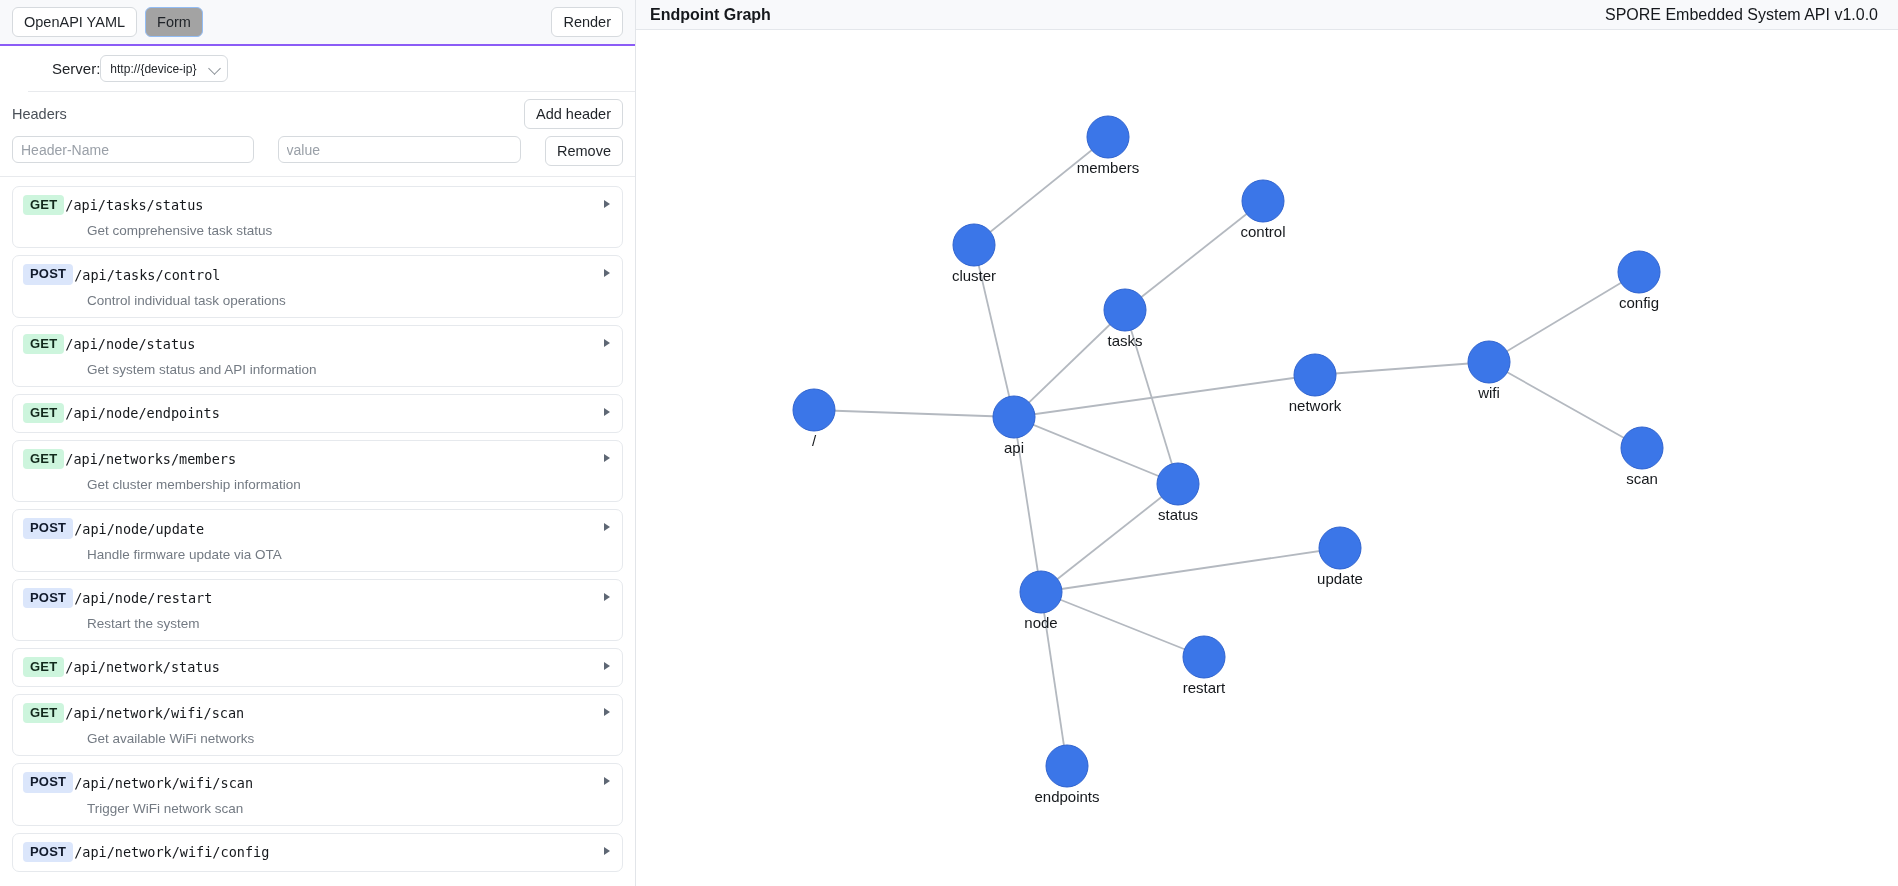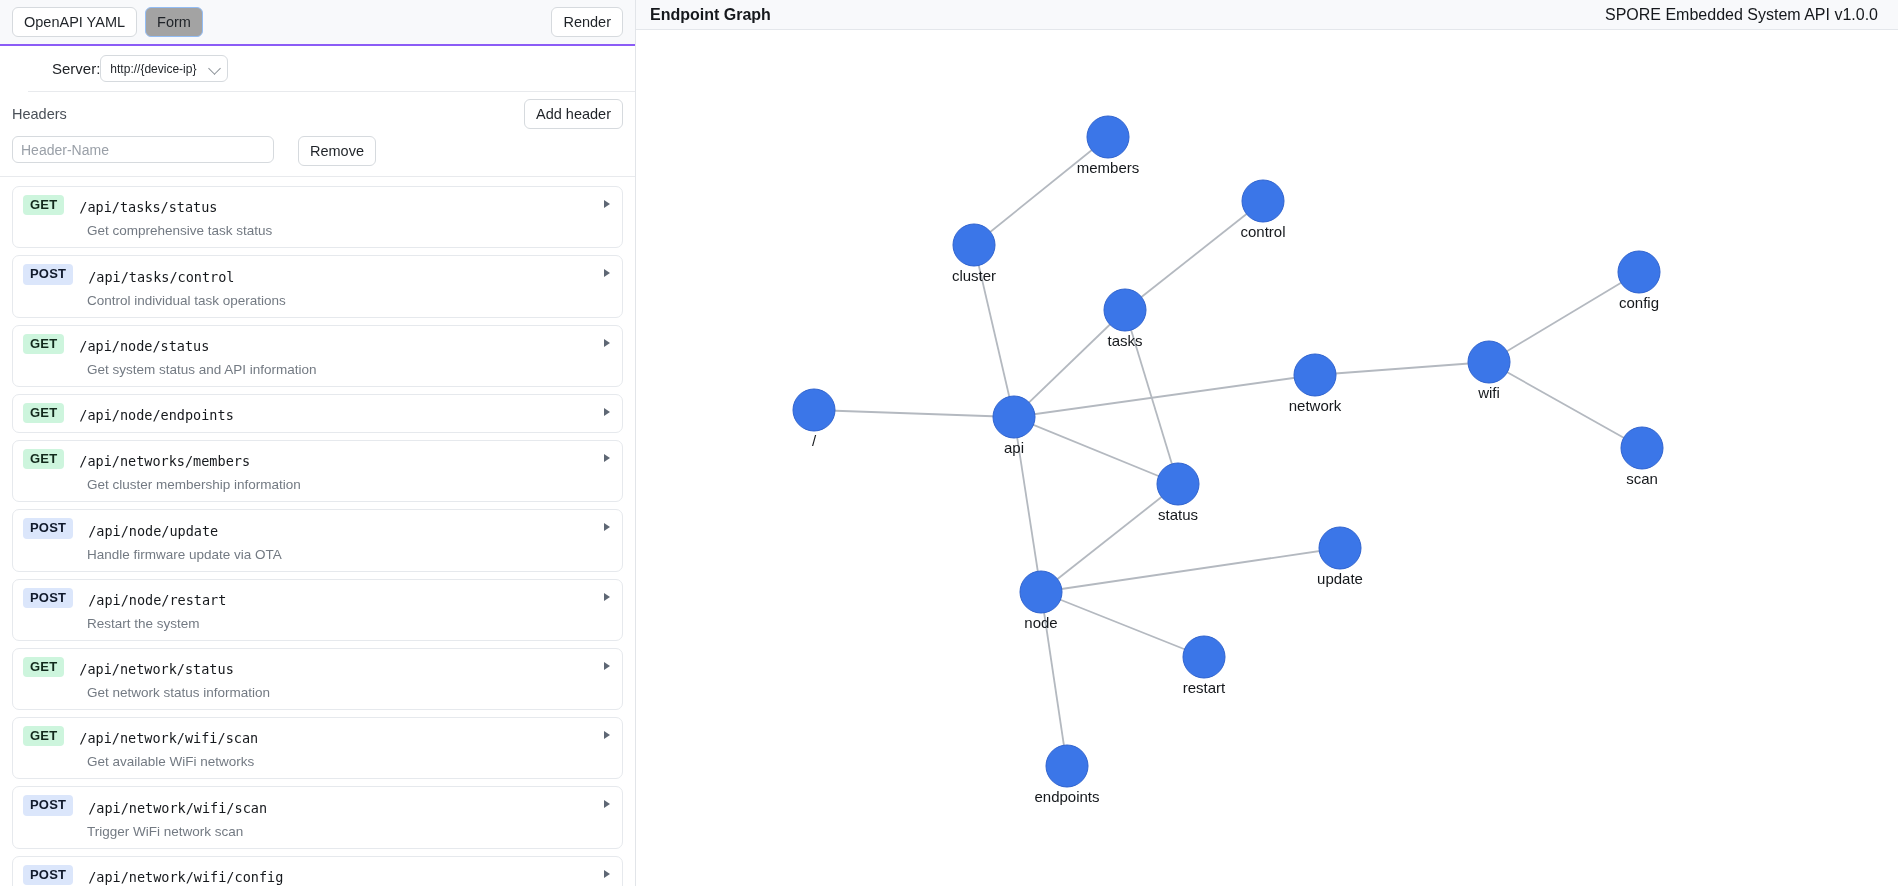--- a/index.html
+++ b/index.html
@@ -120,21 +120,21 @@
   }
   .ep-card {
     border: 1px solid #e6e9ed;
     border-radius: 7px;
     background: #fff;
     margin-bottom: 7px;
     padding: 8px 10px 9px 10px;
     position: relative;
     cursor: pointer;
   }
-  .ep-top { display: flex; align-items: flex-end; gap: 15px; }
+  .ep-top { display: flex; align-items: center; gap: 1px; }
   .method {
     font-family: "Liberation Sans", sans-serif;
     font-size: 13px;
     font-weight: bold;
     border-radius: 4px;
     padding: 2px 7px;
     line-height: 1.25;
     letter-spacing: 0.2px;
   }
   .method.GET  { background: #cdf5dd; color: #12291c; }
@@ -222,20 +222,21 @@
       </div>
     </div>
 
     <div class="headers-row">
       <span class="headers-title">Headers</span>
       <button class="btn">Add header</button>
     </div>
 
     <div class="header-inputs">
       <input class="txt-input in-name" type="text" placeholder="Header-Name" style="">
+      <input class="txt-input in-val" type="text" placeholder="value" style="">
       <button class="btn">Remove</button>
     </div>
 
     <div class="endpoint-list">
         <div class="ep-card">
           <div class="ep-top">
             <span class="method GET">GET</span>
             <span class="path">/api/tasks/status</span>
           </div>
           <span class="ep-caret"></span>
@@ -287,21 +288,20 @@
           </div>
           <span class="ep-caret"></span>
           <div class="ep-desc">Restart the system</div>
         </div>
         <div class="ep-card">
           <div class="ep-top">
             <span class="method GET">GET</span>
             <span class="path">/api/network/status</span>
           </div>
           <span class="ep-caret"></span>
-          <div class="ep-desc">Get network status information</div>
         </div>
         <div class="ep-card">
           <div class="ep-top">
             <span class="method GET">GET</span>
             <span class="path">/api/network/wifi/scan</span>
           </div>
           <span class="ep-caret"></span>
           <div class="ep-desc">Get available WiFi networks</div>
         </div>
         <div class="ep-card">

